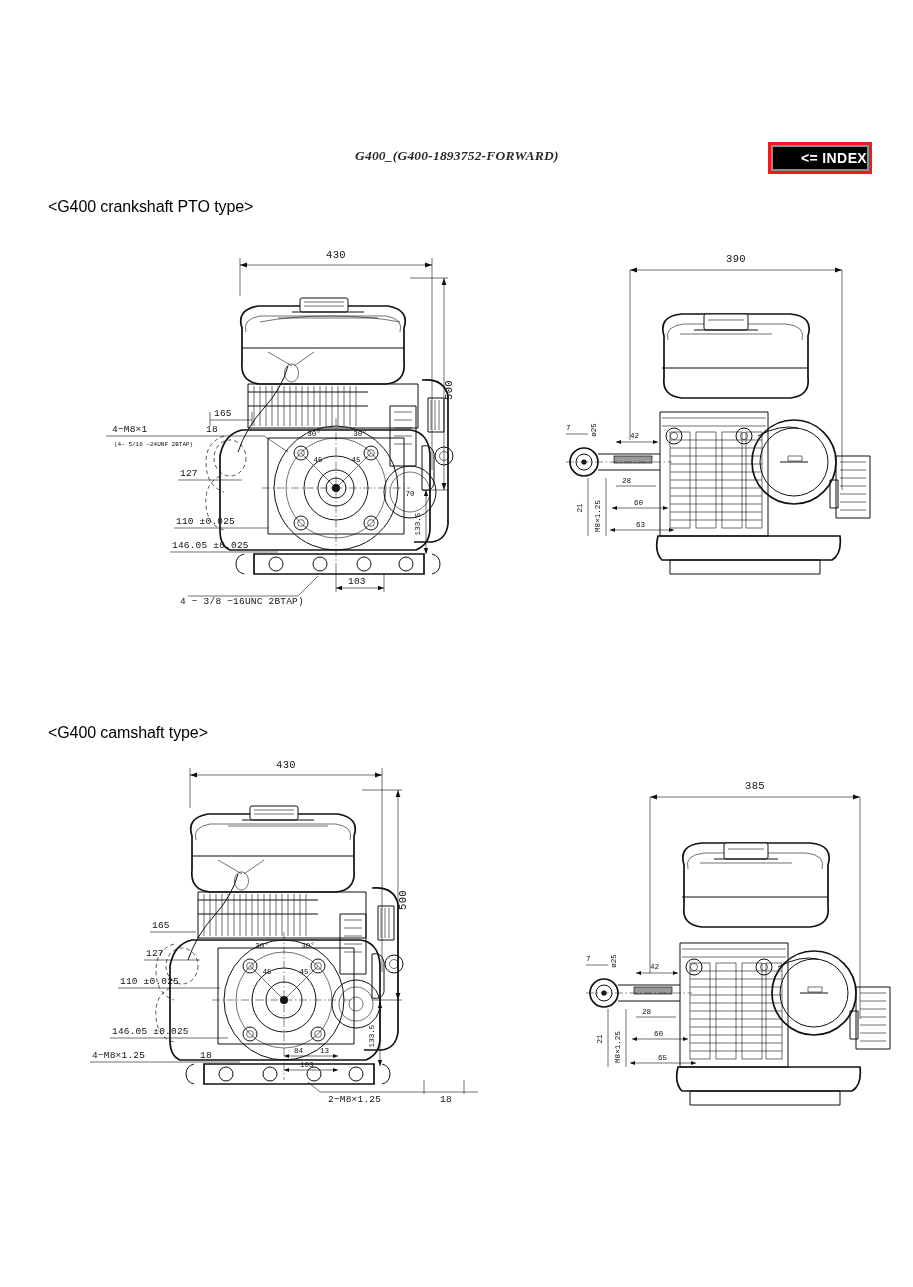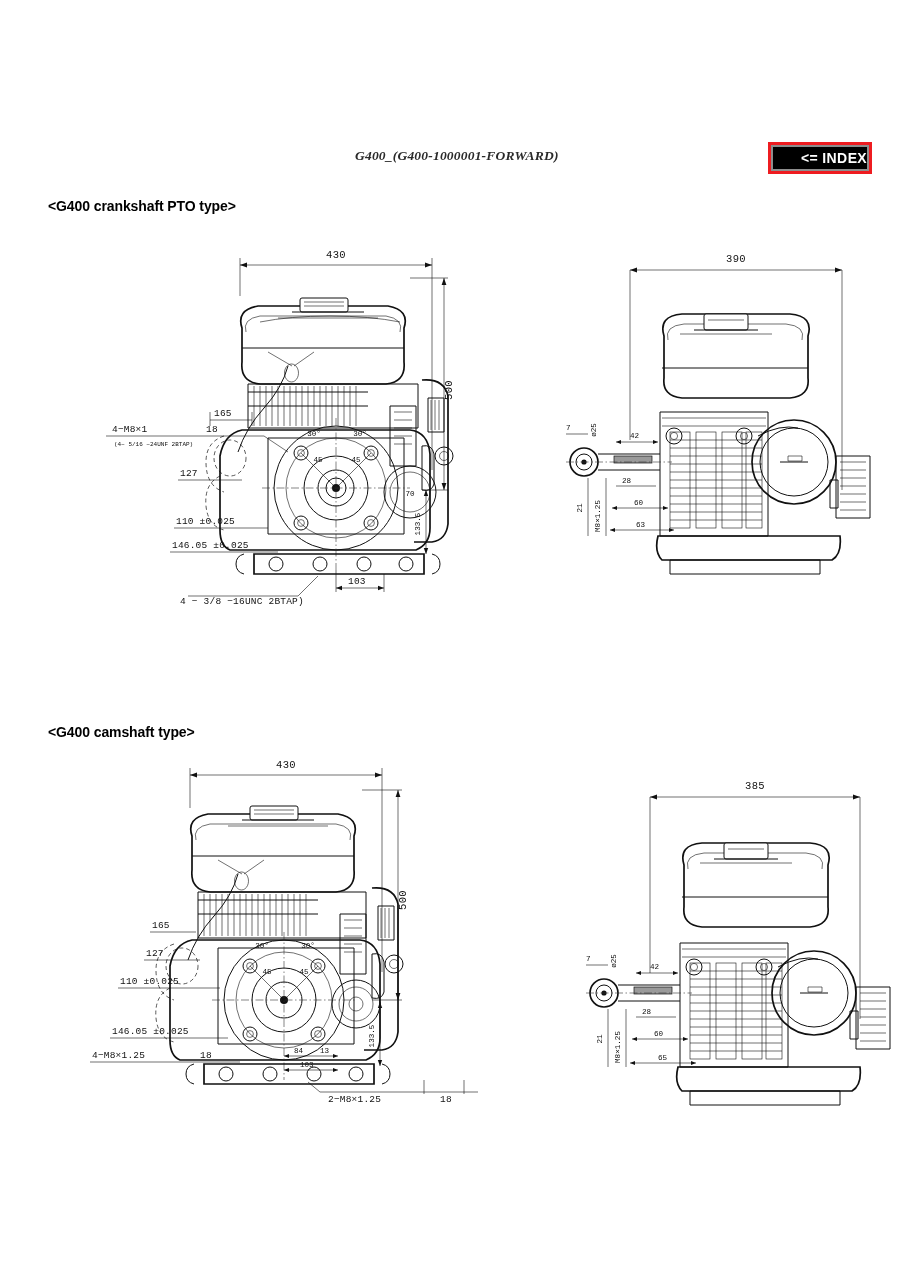--- a/index.html
+++ b/index.html
@@ -55,22 +55,22 @@
     font-size: 14px;
     font-weight: bold;
     letter-spacing: 0.4px;
     font-family: "Liberation Sans", sans-serif;
     margin-left: 28px;
   }
 
   
   .section-title {
     position: absolute;
-    font-size: 14px;
-    font-weight: bold;
+    font-size: 16px;
+    font-weight: normal;
     letter-spacing: -0.1px;
     white-space: nowrap;
     font-family: "Liberation Sans", sans-serif;
   }
   #sec1-title { left: 48px; top: 198px; }
   #sec2-title { left: 48px; top: 724px; }
 
   .figure-block { position: absolute; margin-left: 32px; }
   #fig1 { left: 0px;   top: 240px; width: 913px; height: 400px; }
   #fig2 { left: 0px;   top: 750px; width: 913px; height: 400px; }
@@ -107,21 +107,21 @@
     font-family: "Liberation Mono", monospace;
     font-size: 10.5px;
     fill: #111;
     letter-spacing: 0.3px;
   }
 </style>
 </head>
 <body>
 
 <div class="doc-header">
-  <div class="doc-code">G400_(G400-1000001-FORWARD)</div>
+  <div class="doc-code">G400_(G400-1893752-FORWARD)</div>
 
   <div class="index-button">
     <span class="lbl">&lt;= INDEX</span>
   </div>
 </div>
 
 <div class="section-title" id="sec1-title">&lt;G400 crankshaft PTO type&gt;</div>
 
 <div class="figure-block" id="fig1">
 

